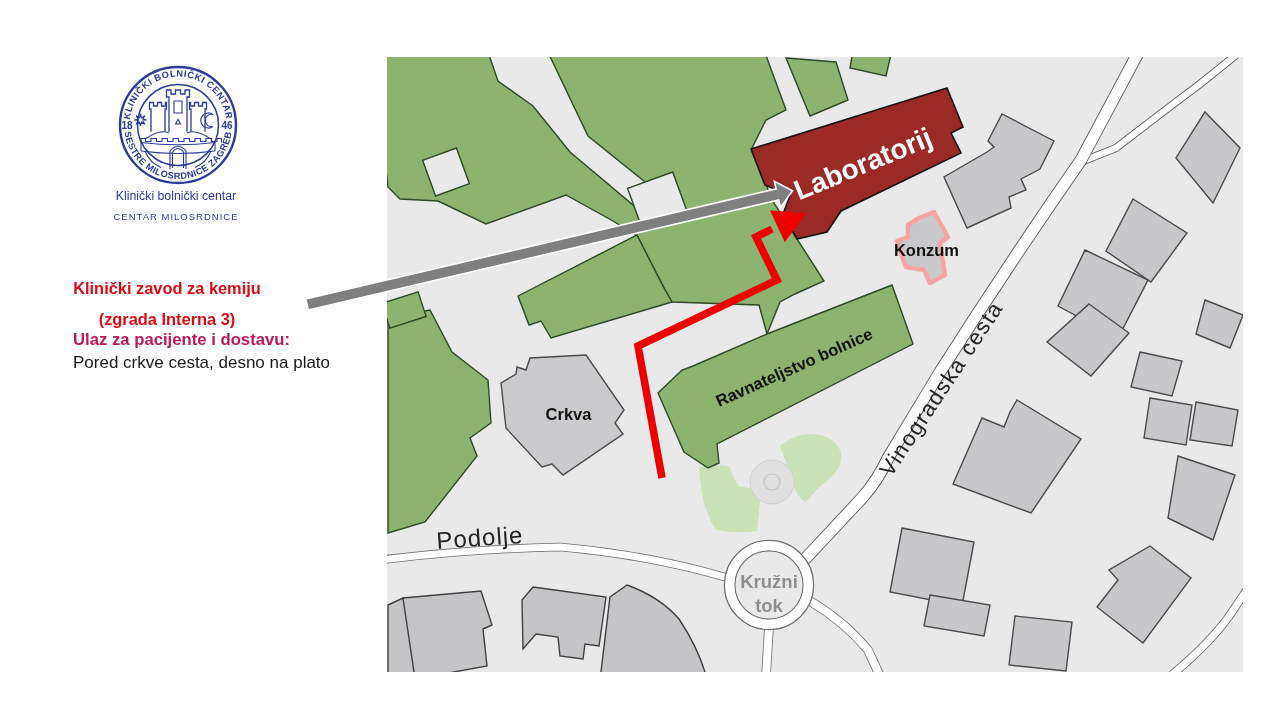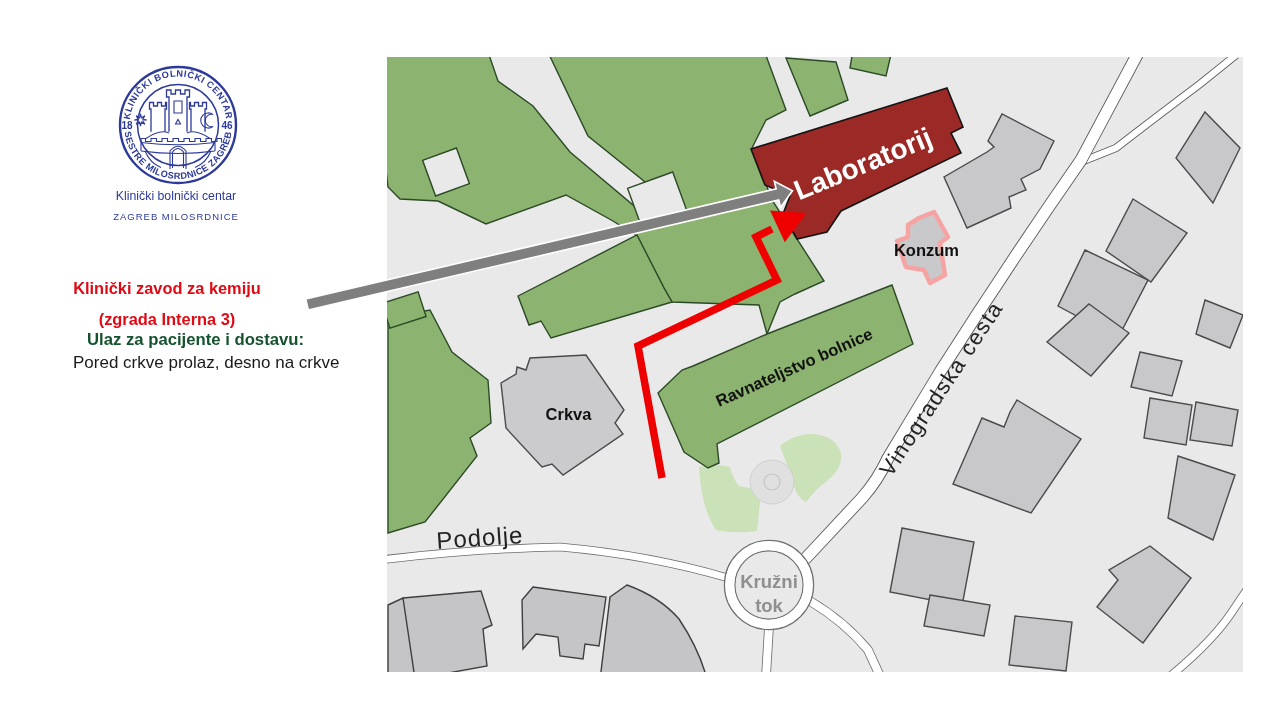--- a/index.html
+++ b/index.html
@@ -115,19 +115,19 @@
 <path d="M133,126.7 L133,104 L131.5,104 L131.5,97.5 L132.5,97.5 L132.5,101 L136.5,101 L136.5,97.5 L140.5,97.5 L140.5,101 L144.5,101 L144.5,97.5 L148.5,97.5 L148.5,104 L147,104 L147,126.7" fill="none" stroke="#2D3A9A" stroke-width="1.3"></path>
 <path d="M83,137.5 l0,-4 l4.5,0 0,3 5.5,0 0,-3 5.5,0 0,3 5.5,0 0,-3 5.5,0 0,3 5.5,0 0,-3 5.5,0 0,3 5.5,0 0,-3 5.5,0 0,3 5.5,0 0,-3 5.5,0 0,3 5.5,0 0,-3 5.5,0 0,3 5.5,0 0,-3 4.5,0 0,4" fill="none" stroke="#2D3A9A" stroke-width="1.1"></path>
 <path d="M83,137.5 Q120,142 157,137.5 M83,146 Q120,151 157,146 M83,137.5 L83,146 M157,137.5 L157,146" fill="none" stroke="#2D3A9A" stroke-width="1.1"></path>
 <path d="M112,164 L112,146 Q120,136.5 128,146 L128,164 M114.5,163 L114.5,147 Q120,140 125.5,147 L125.5,163" fill="none" stroke="#2D3A9A" stroke-width="1.1"></path>
 <path d="M88,133.5 Q102,124 111,128 M129,128 Q138,124 152,133.5 M87,146 Q92,158 103,162.5 M153,146 Q148,158 137,162.5" fill="none" stroke="#2D3A9A" stroke-width="1.1"></path>
 
 </svg>
 
 <div class="abs" style="left:56px;top:189px;width:240px;text-align:center;font-size:12.3px;color:#2D3A9A;">Klinički bolnički centar</div>
 
-<div class="abs" style="left:56px;top:211px;width:240px;text-align:center;font-size:9.5px;letter-spacing:1.0px;color:#2D3A9A;">ZAGREB MILOSRDNICE</div>
+<div class="abs" style="left:56px;top:211px;width:240px;text-align:center;font-size:9.5px;letter-spacing:1.0px;color:#2D3A9A;">CENTAR MILOSRDNICE</div>
 
 <div class="abs" style="left:47px;top:273px;width:240px;text-align:center;font-size:16.4px;line-height:31px;font-weight:bold;color:#DF0A14;">Klinički zavod za kemiju<br>(zgrada Interna 3)</div>
 
-<div class="abs" style="left:73px;top:330px;font-size:16.7px;font-weight:bold;color:#14532d;margin-left:14px;">Ulaz za pacijente i dostavu:</div>
+<div class="abs" style="left:73px;top:330px;font-size:16.7px;font-weight:bold;color:#be185d;">Ulaz za pacijente i dostavu:</div>
 
-<div class="abs" style="left:73px;top:353px;font-size:17px;color:#1a1a1a;">Pored crkve prolaz, desno na crkve</div>
+<div class="abs" style="left:73px;top:353px;font-size:17px;color:#1a1a1a;">Pored crkve cesta, desno na plato</div>
 
 </body></html>

